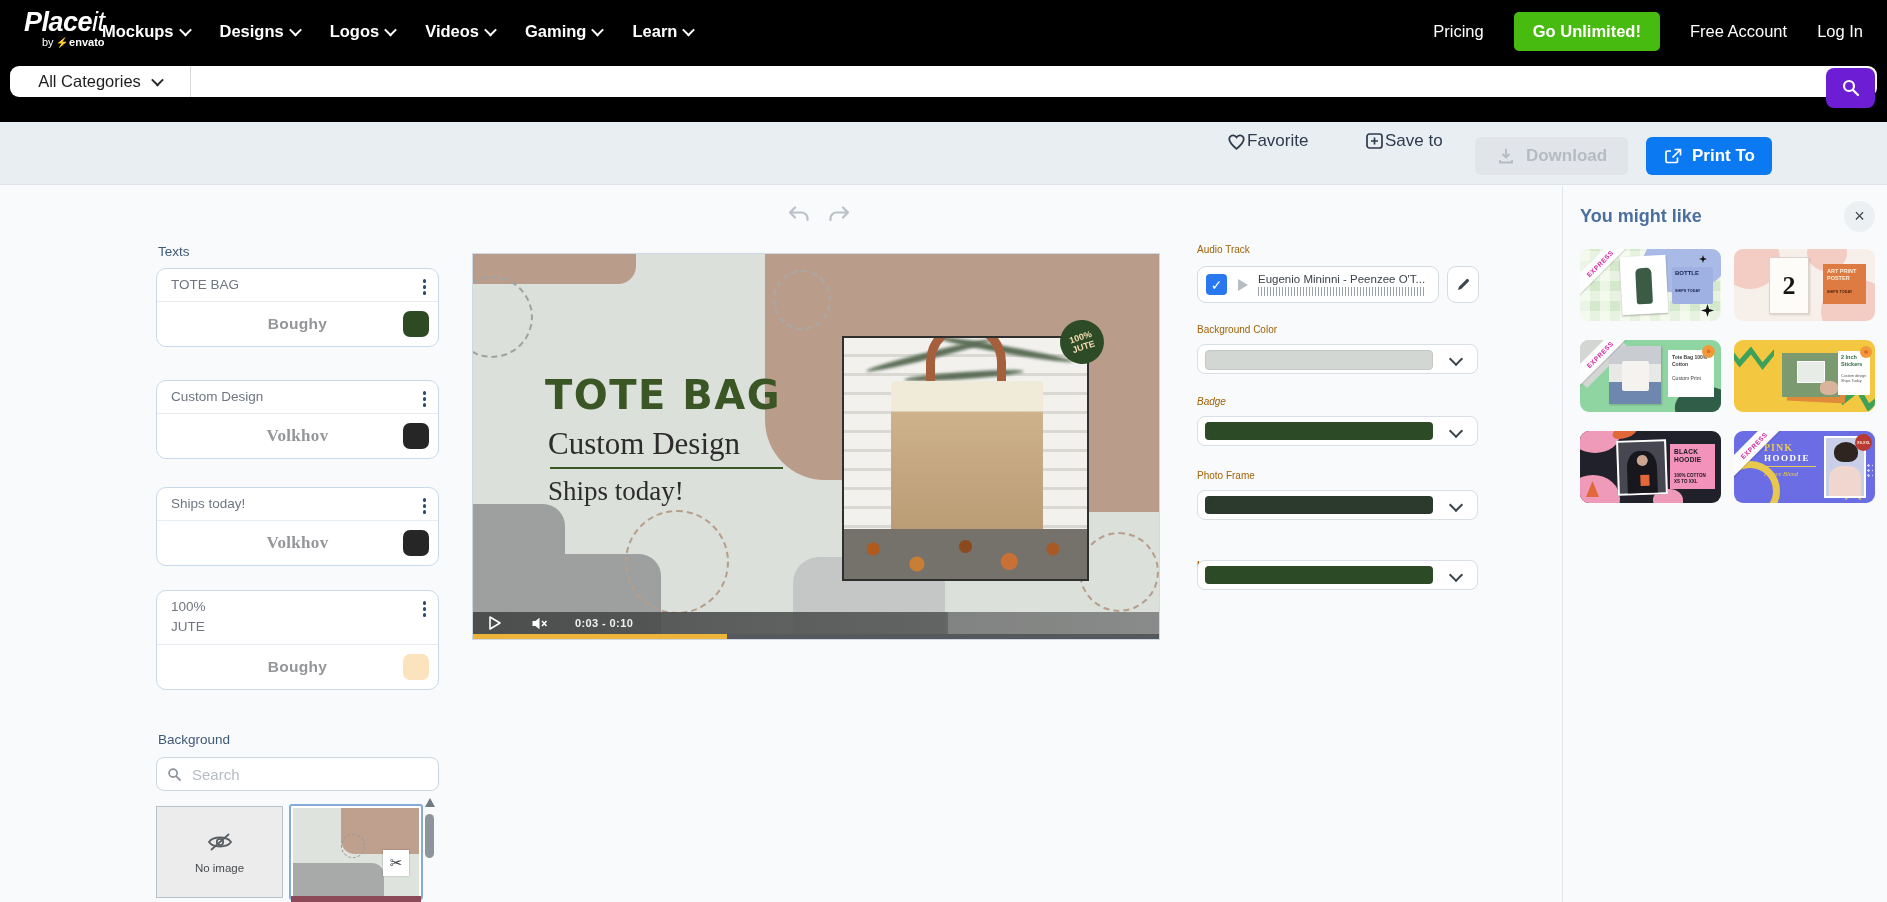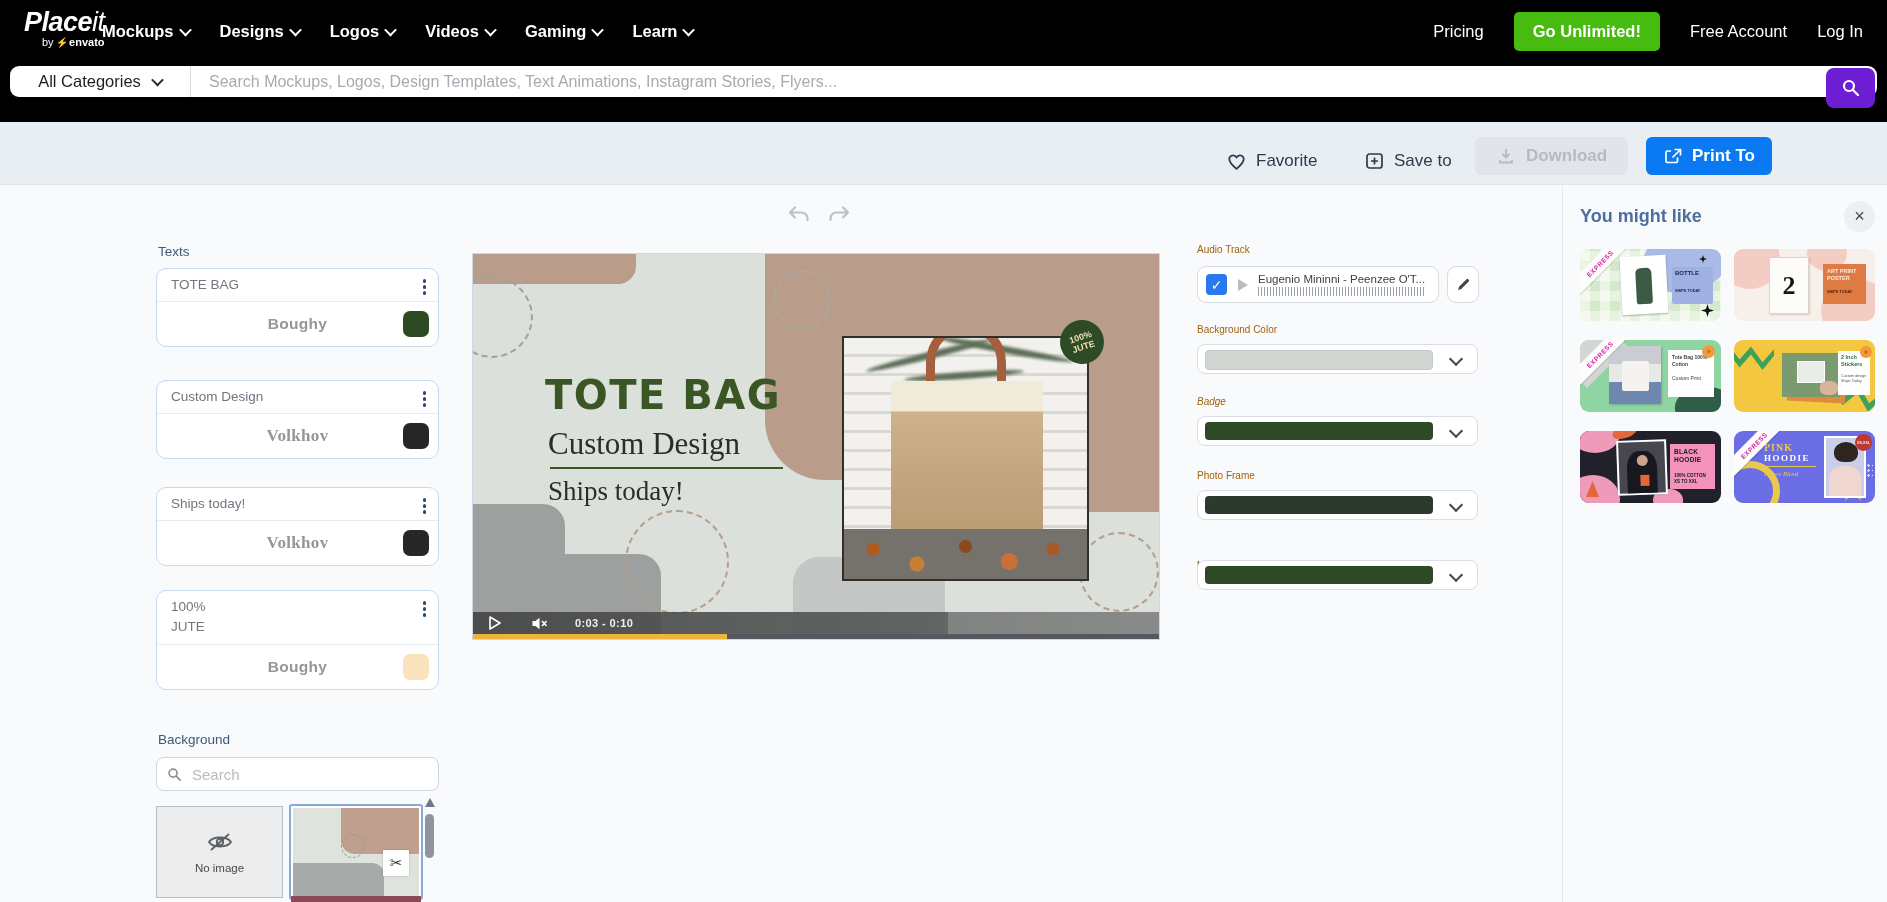--- a/index.html
+++ b/index.html
@@ -32,21 +32,21 @@
         font-size:16.5px;color:#1e1e1f;cursor:pointer;}
   .pill-div{width:1px;align-self:stretch;background:#dadada;}
   .search-input{flex:1;border:0;outline:0;font-size:16px;color:#333;padding:0 56px 0 18px;
         font-family:"Liberation Sans",sans-serif;background:transparent;}
   .search-input::placeholder{color:#a6abb1;}
   .search-btn{position:absolute;right:2px;top:2px;width:49px;height:40px;background:#6d1ed4;border-radius:8px;
         display:flex;align-items:center;justify-content:center;cursor:pointer;}
 
   
   .toolbar{position:absolute;left:0;top:122px;width:100%;height:63px;background:#e9eef3;border-bottom:1px solid #dde3e9;box-sizing:border-box;}
-  .tb-item{position:absolute;top:131px;height:40px;display:flex;align-items:flex-end;gap:9px;
+  .tb-item{position:absolute;top:131px;height:40px;display:flex;align-items:flex-start;
         color:#2e3a4d;font-size:17px;cursor:pointer;}
   .btn-download{position:absolute;left:1475px;top:137px;width:153px;height:38px;border-radius:6px;
         background:#e1e4e9;color:#b4bbc3;font-size:17px;font-weight:600;display:flex;align-items:center;
         justify-content:center;gap:10px;cursor:default;}
   .btn-sendto{position:absolute;left:1646px;top:137px;width:126px;height:38px;border-radius:6px;
         background:#0b79f1;color:#fff;font-size:17px;font-weight:700;display:flex;align-items:center;
         justify-content:center;gap:9px;cursor:pointer;}
 
   
   .undo,.redo{position:absolute;top:202px;width:26px;height:26px;cursor:pointer;}
@@ -291,21 +291,20 @@
     </div>
   </header>
 
   <div class="search-row">
     <div class="search-pill">
       <div class="all-cats">
         <span>All Categories</span>
           <i class="chev dk"></i>
       </div>
       <div class="pill-div"></div>
-      <input class="search-input" type="text" placeholder="Search Mockups, Logos, Design Templates, Text Animations, Instagram Stories, Flyers..." style="">
       <div class="search-btn">
         <svg width="20" height="20" viewBox="0 0 20 20">
           <circle cx="8" cy="8" r="5" fill="none" stroke="#fff" stroke-width="2.2"></circle>
           <line x1="12" y1="12" x2="17" y2="17" stroke="#fff" stroke-width="2.2" stroke-linecap="round"></line>
         </svg>
       </div>
     </div>
   </div>
 
   <div class="toolbar"></div>

